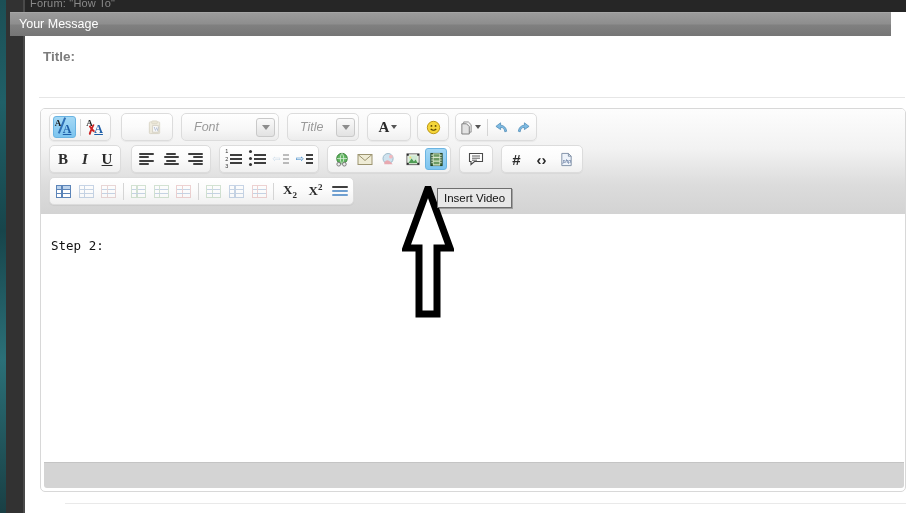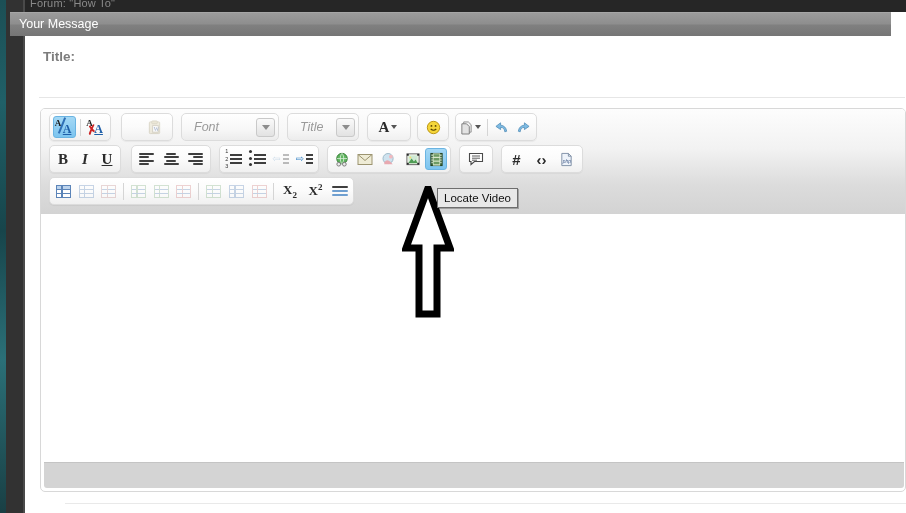--- a/index.html
+++ b/index.html
@@ -664,30 +664,31 @@
               </span>
             </div>
 
           </div>
         </div>
 
       </div>
 
       <div class="content-area">
         <div class="doc-gap"></div>
+        <div class="doc-line">Step 2:</div>
       </div>
 
       <div class="status-bar"></div>
 
     </div>
   </div>
 
   <svg class="arrow-anno" viewBox="0 0 52 132">
     <path d="M26 2 L48 62 L35 62 L35 128 L17 128 L17 62 L4 62 Z" fill="#ffffff" stroke="#000000" stroke-width="7" stroke-linejoin="miter"></path>
   </svg>
 
   <div class="tooltip">
-    <span>Locate Video</span>
+    <span>Insert Video</span>
   </div>
 
   <div class="bottom-rule"></div>
 
 </div>
 
 </body></html>

